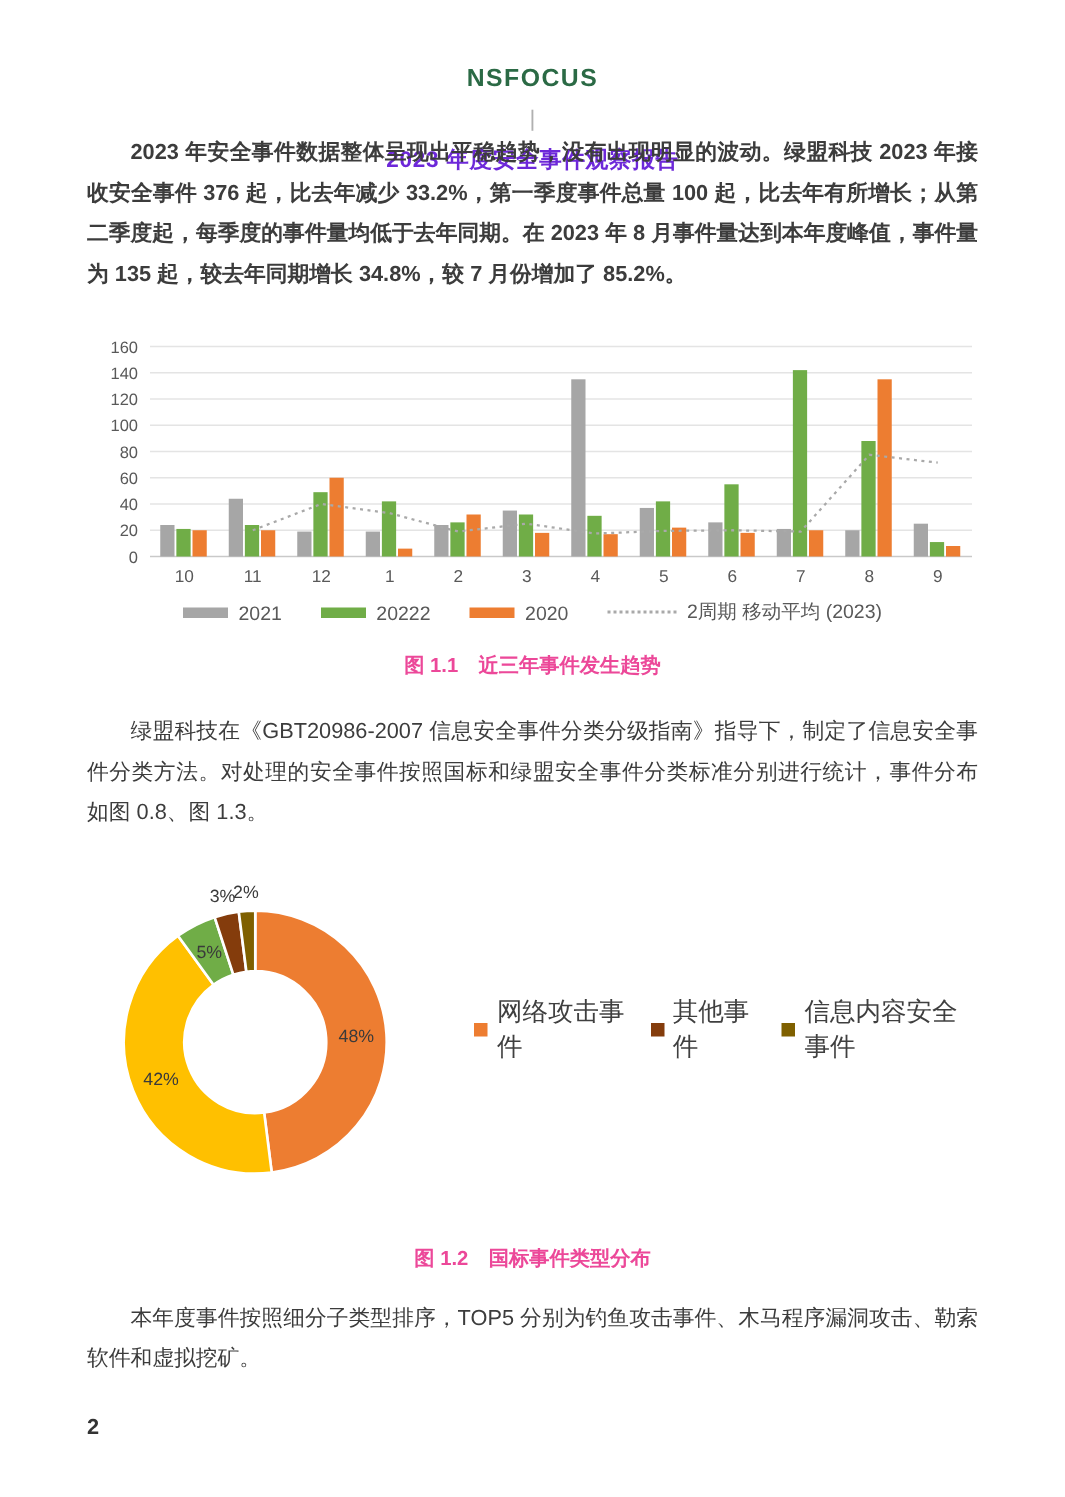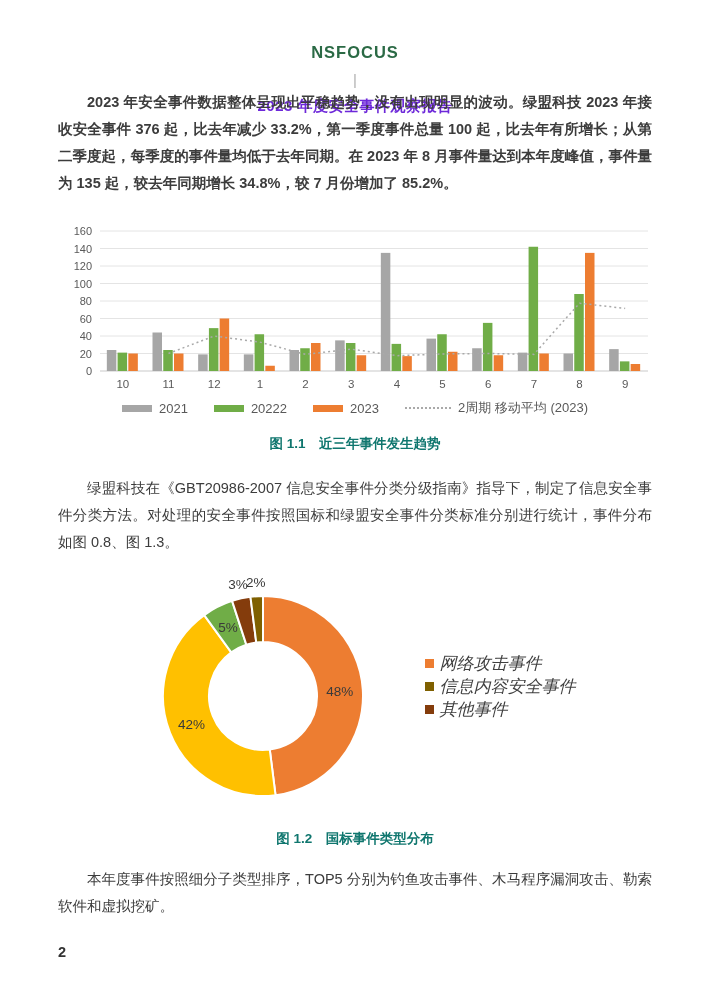--- a/index.html
+++ b/index.html
@@ -18,25 +18,25 @@
   .para{font-size:14.5px;line-height:27px;text-align:justify;text-indent:2em;color:#3c3c3c;margin:0;}
   .p1{margin-top:31px;font-weight:bold;}
   .p2{margin-top:22px;}
   .p3{margin-top:18px;}
   
   .fig1-svg{display:block;margin-top:26px;}
   .bar-legend{display:flex;justify-content:center;align-items:center;gap:26px;margin-top:6px;}
   .bl-item{display:flex;align-items:center;gap:7px;font-size:13px;color:#595959;}
   .bl-swatch{display:inline-block;width:30px;height:7px;}
   .bl-dotted{display:inline-block;width:46px;height:0;border-top:2px dotted #a9a9a9;}
-  .figcap{text-align:center;font-weight:bold;font-size:13.5px;color:#0f766e;margin-top:18px;}
+  .figcap{text-align:center;font-weight:bold;font-size:13.5px;color:#ec4899;margin-top:18px;}
   .figcap2{margin-top:24px;}
   
   .fig2{display:flex;justify-content:center;align-items:center;gap:34px;margin-top:10px;}
-  .donut-legend{display:flex;flex-direction:column;font-style:italic;}
+  .donut-legend{display:flex;gap:16px;}
   .dl-item{display:flex;align-items:center;gap:6px;font-size:17px;color:#3f3f3f;}
   .dl-swatch{display:inline-block;width:9px;height:9px;flex:0 0 9px;}
   
   .pageno{position:absolute;left:58px;bottom:38px;font-weight:bold;font-size:14.5px;color:#333;}
 </style>
 </head>
 <body>
 
 <div class="content">
 
@@ -128,21 +128,21 @@
       <span class="bl-item">
         <span class="bl-swatch" style="background: rgb(166, 166, 166);"></span>
         <span>2021</span>
       </span>
       <span class="bl-item">
         <span class="bl-swatch" style="background: rgb(112, 173, 71);"></span>
         <span>20222</span>
       </span>
       <span class="bl-item">
         <span class="bl-swatch" style="background: rgb(237, 125, 49);"></span>
-        <span>2023</span>
+        <span>2020</span>
       </span>
       <span class="bl-item">
         <span class="bl-dotted"></span>
         <span>2周期 移动平均 (2023)</span>
       </span>
     </div>
 
   <div class="figcap">图 1.1　近三年事件发生趋势</div>
 
   <p class="para p2">绿盟科技在《GBT20986-2007 信息安全事件分类分级指南》指导下，制定了信息安全事件分类方法。对处理的安全事件按照国标和绿盟安全事件分类标准分别进行统计，事件分布如图 0.8、图 1.3。</p>
@@ -159,26 +159,26 @@
         <text x="103.13167048079407" y="23.24548913898282" text-anchor="middle" font-size="13.5" fill="#3a3a3a">3%</text>
         <path d="M 115.46667664356954 30.788529868552217 A 100 100 0 0 1 127.99999999999997 30 L 127.99999999999999 76 A 54 54 0 0 0 121.23200538752755 76.4258061290182 Z" fill="#7f6000" stroke="#ffffff" stroke-width="2" stroke-linejoin="round"></path>
         <text x="120.84188077365829" y="20.724952959177045" text-anchor="middle" font-size="13.5" fill="#3a3a3a">2%</text>
       </svg>
     <div id="donut-legend" class="donut-legend">
         <div class="dl-item">
           <span class="dl-swatch" style="background: rgb(237, 125, 49);"></span>
           <span>网络攻击事件</span>
         </div>
         <div class="dl-item">
+          <span class="dl-swatch" style="background: rgb(132, 60, 12);"></span>
+          <span>其他事件</span>
+        </div>
+        <div class="dl-item">
           <span class="dl-swatch" style="background: rgb(127, 96, 0);"></span>
           <span>信息内容安全事件</span>
-        </div>
-        <div class="dl-item">
-          <span class="dl-swatch" style="background: rgb(132, 60, 12);"></span>
-          <span>其他事件</span>
         </div>
       </div>
   </div>
 
   <div class="figcap figcap2">图 1.2　国标事件类型分布</div>
 
   <p class="para p3">本年度事件按照细分子类型排序，TOP5 分别为钓鱼攻击事件、木马程序漏洞攻击、勒索软件和虚拟挖矿。</p>
 
 </div>
 

